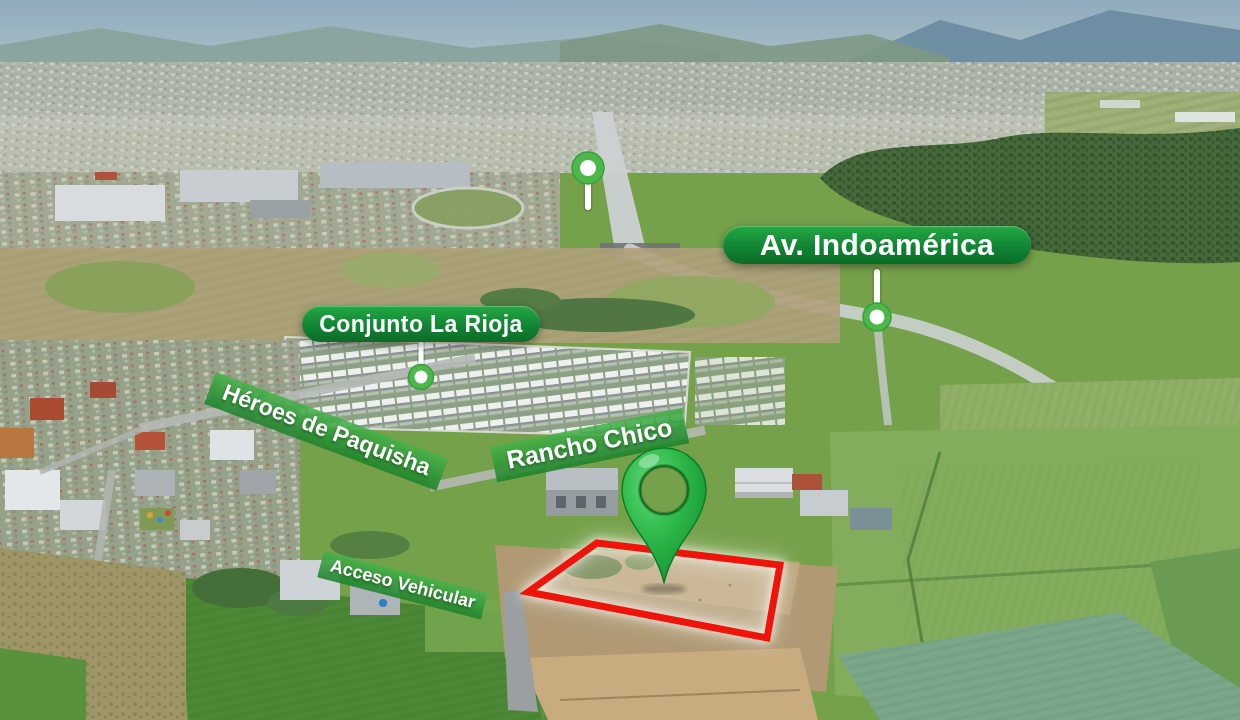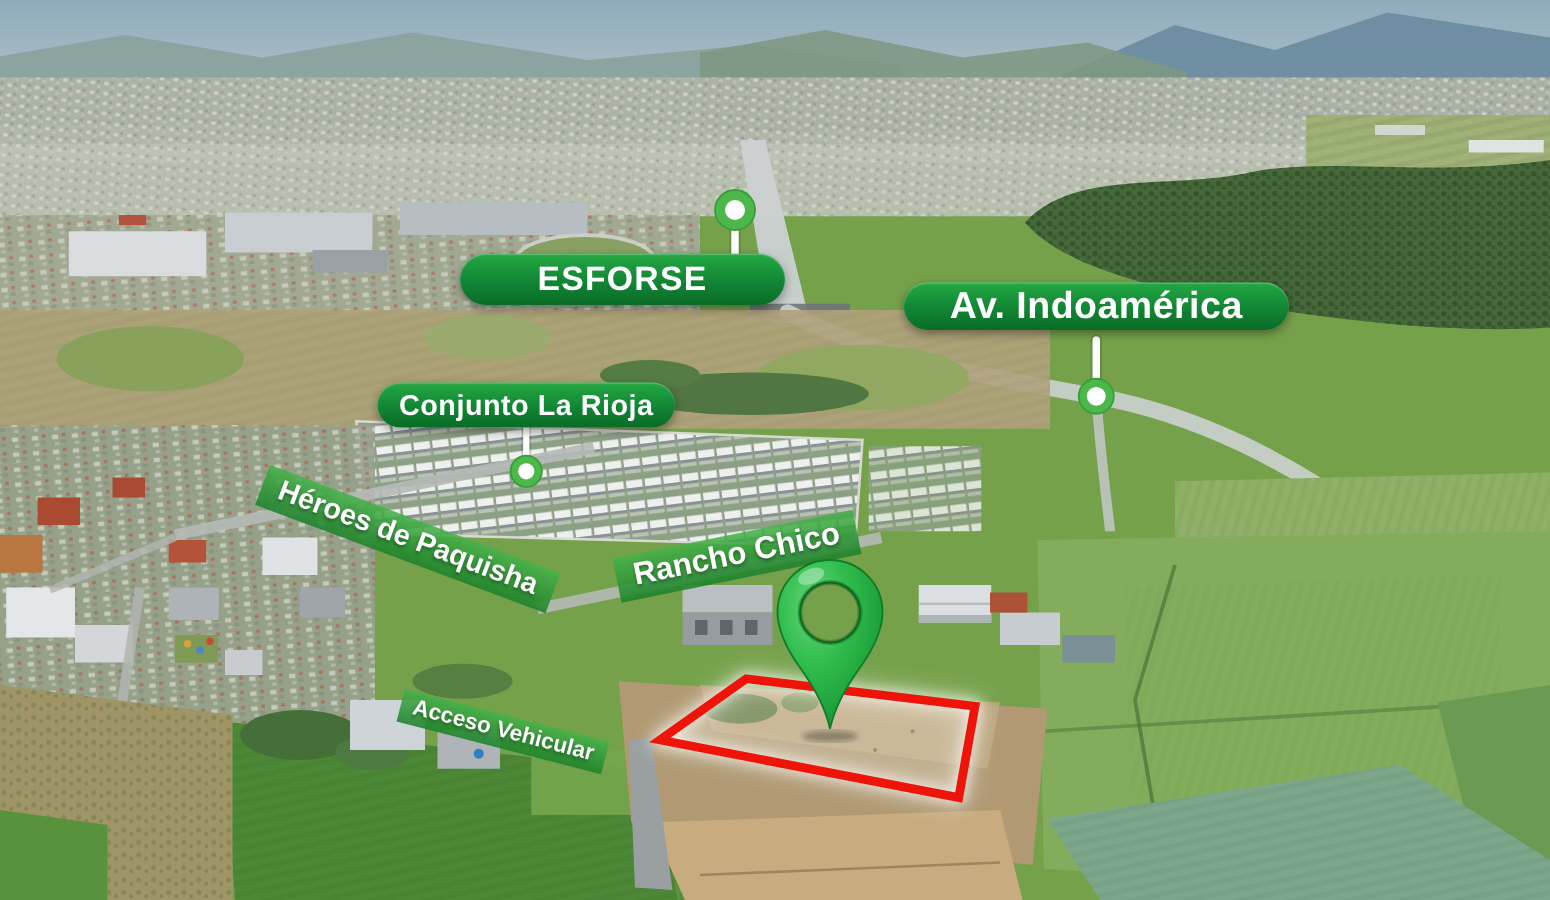--- a/index.html
+++ b/index.html
@@ -239,23 +239,20 @@
       <circle cx="877" cy="317" r="7.5" fill="#ffffff"></circle>
     </g>
     <g>
       <line x1="421" y1="342" x2="421" y2="368" stroke="rgba(0,0,0,0.15)" stroke-width="8" stroke-linecap="round"></line>
       <line x1="421" y1="342" x2="421" y2="368" stroke="#ffffff" stroke-width="5" stroke-linecap="round"></line>
       <circle cx="421" cy="377" r="12.5" fill="#4db84a" stroke="#379e3c" stroke-width="1.5"></circle>
       <circle cx="421" cy="377" r="6.5" fill="#ffffff"></circle>
     </g>
   </svg>
 
-  <div class="badge" id="badge-esforse">
-    <span>ESFORSE</span>
-  </div>
   <div class="badge" id="badge-av">
     <span>Av. Indoamérica</span>
   </div>
   <div class="badge" id="badge-conjunto">
     <span>Conjunto La Rioja</span>
   </div>
 
 </div>
 
 </body></html>

